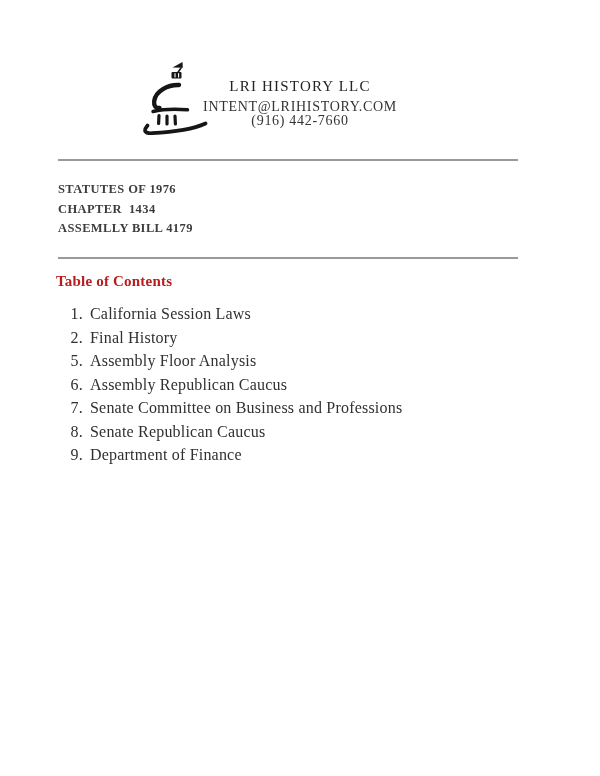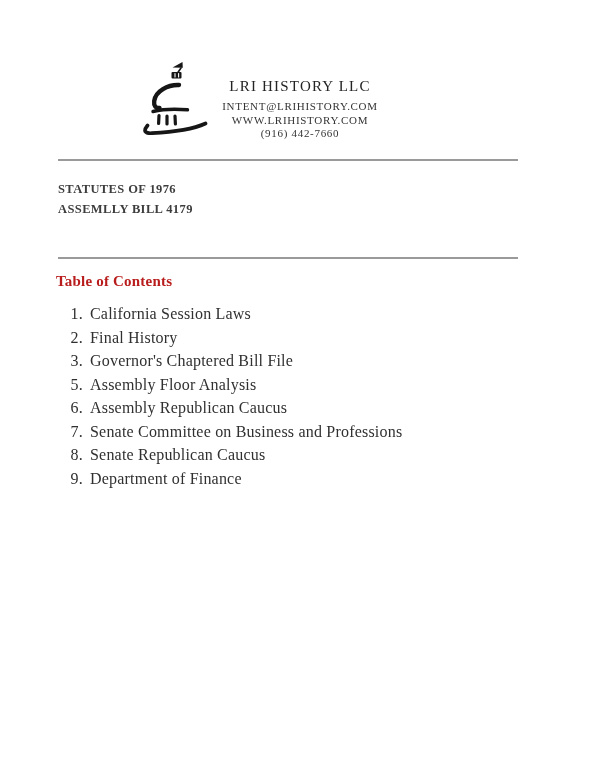--- a/index.html
+++ b/index.html
@@ -31,21 +31,21 @@
     text-align: center;
     font-family: Liberation Serif, serif;
   }
   .company {
     font-size: 15px;
     letter-spacing: 1.2px;
     color: #232323;
     line-height: 19px;
   }
   .contact {
-    font-size: 11px;
+    font-size: 14px;
     letter-spacing: 0.7px;
     line-height: 13.5px;
     color: #333333;
   }
   .contact.first { margin-top: 4px; }
 
   
   .rule {
     position: absolute;
     left: 58px;
@@ -128,44 +128,41 @@
         <path d="M33,55 L33.4,63" stroke-width="3.2"></path>
 
         <path d="M5.5,64.5 C1,70 2.8,72.6 10,72.2 C30,71.2 48,69.5 63.5,62.5" stroke-width="3.7"></path>
       </g>
     </svg>
   </div>
 
   <div class="masthead-text">
     <div class="company">LRI HISTORY LLC</div>
     <div class="contact first">INTENT@LRIHISTORY.COM</div>
-    <div class="contact">WWW.LRIHISTORY.COM</div>
     <div class="contact">(916) 442-7660</div>
   </div>
 
   <hr class="rule rule-top">
 
   <div class="reference">
     <div>STATUTES OF 1976</div>
+    <div>CHAPTER  1434</div>
     <div>ASSEMLLY BILL 4179</div>
   </div>
 
   <hr class="rule rule-bottom">
 
   <h2 class="toc-title">Table of Contents</h2>
 
   <ol class="toc-list">
     <li class="toc-item">
       <span class="num">1.</span><span class="label">California Session Laws</span>
     </li>
     <li class="toc-item">
       <span class="num">2.</span><span class="label">Final History</span>
-    </li>
-    <li class="toc-item">
-      <span class="num">3.</span><span class="label">Governor's Chaptered Bill File</span>
     </li>
     <li class="toc-item">
       <span class="num">5.</span><span class="label">Assembly Floor Analysis</span>
     </li>
     <li class="toc-item">
       <span class="num">6.</span><span class="label">Assembly Republican Caucus</span>
     </li>
     <li class="toc-item">
       <span class="num">7.</span><span class="label">Senate Committee on Business and Professions</span>
     </li>

